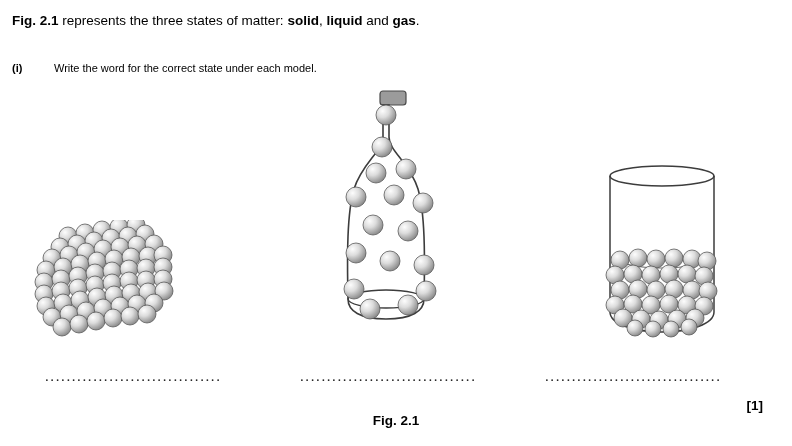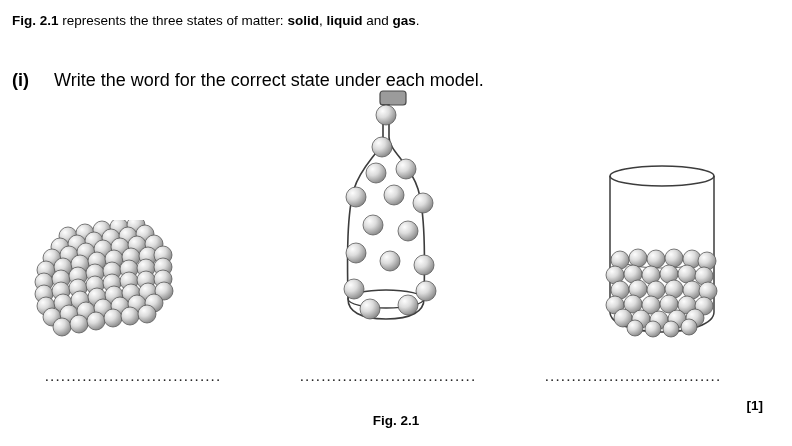--- a/index.html
+++ b/index.html
@@ -26,22 +26,22 @@
     top: 12px;
     font-size: 13.5px;
     line-height: 18px;
     white-space: nowrap;
   }
   .intro-line .bold { font-weight: bold; }
 
   .question-row {
     position: absolute;
     left: 12px;
-    top: 71px;
-    font-size: 18px;
+    top: 59px;
+    font-size: 11px;
     line-height: 18px;
     white-space: nowrap;
   }
   .q-label {
     display: inline-block;
     width: 42px;
     font-weight: bold;
   }
 
   .figure-area {

